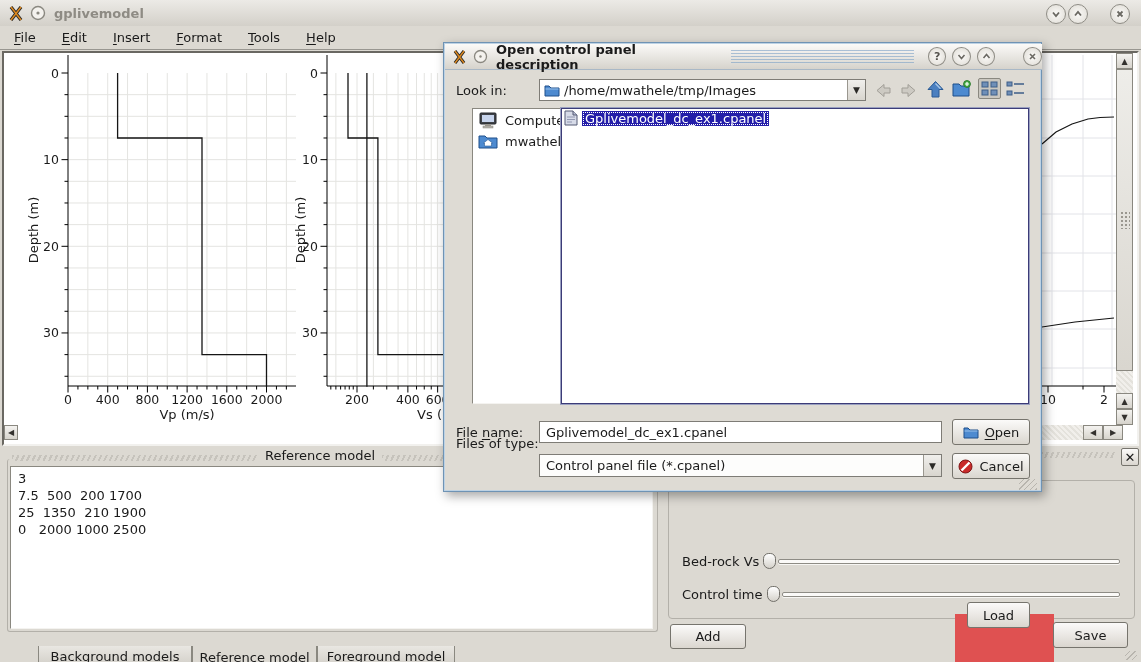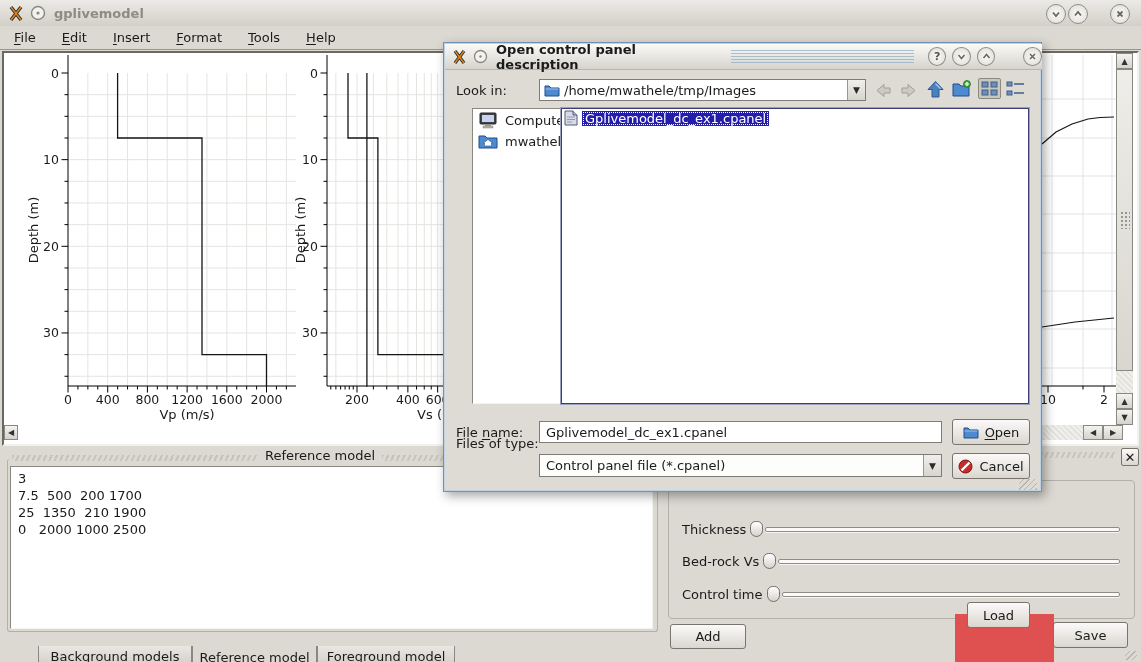--- a/index.html
+++ b/index.html
@@ -473,25 +473,20 @@
           <circle cx="7.5" cy="7.5" r="6.5" fill="#c92a2a" stroke="#7d1414"></circle>
           <path d="M3.5,11.5 L11.5,3.5" stroke="#fff" stroke-width="2.4"></path>
         </svg>
       <span>Cancel</span>
     </div>
     <div class="abs grip" style="left:575px;top:436px;width:18px;height:11px"></div>
   </div>
 <div class="tab abs" style="left: 2px; width: 154px;">Background models</div>
     <div class="tab abs active" style="left: 156px; width: 125px;">Reference model</div>
     <div class="tab abs" style="left: 281px; width: 138px;">Foreground model</div>
-    <div class="slider-row abs" style="left: 682px; top: 519px; width: 438px;">
-      <span>Thickness</span>
-      <span class="slider-handle"></span>
-      <span class="slider-groove"></span>
-    </div>
     <div class="slider-row abs" style="left: 682px; top: 551px; width: 438px;">
       <span>Bed-rock Vs</span>
       <span class="slider-handle"></span>
       <span class="slider-groove"></span>
     </div>
     <div class="slider-row abs" style="left: 682px; top: 584px; width: 438px;">
       <span>Control time</span>
       <span class="slider-handle"></span>
       <span class="slider-groove"></span>
     </div>

